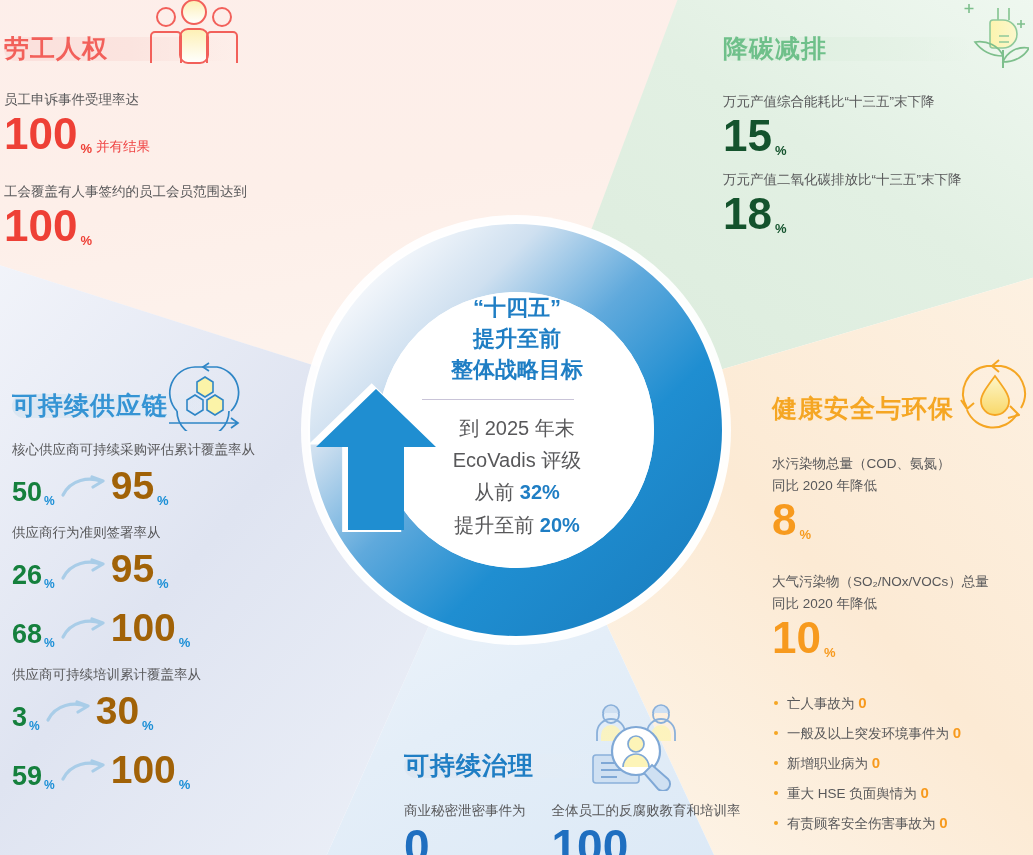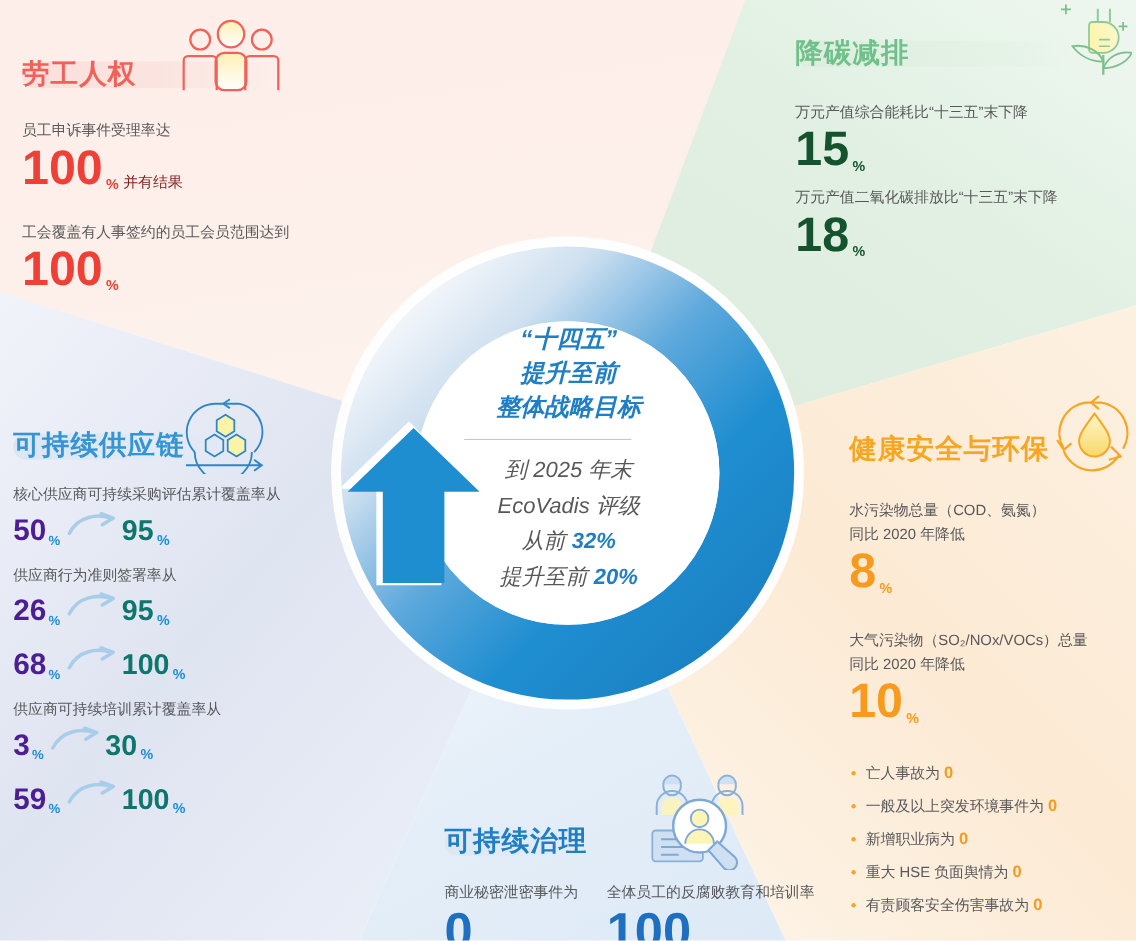--- a/index.html
+++ b/index.html
@@ -22,25 +22,25 @@
   }
   .sec-title {
     position:relative; z-index:1; font-size:25px; font-weight:bold;
     letter-spacing:1px; line-height:40px; white-space:nowrap;
   }
   .sec-icon { position:absolute; z-index:2; }
 
   .kpi-label { font-size:13.5px; color:#58585a; line-height:1.55; margin-bottom:1px; }
   .kpi-num { font-weight:bold; line-height:1; display:inline-block; vertical-align:baseline; }
   .pct { font-size:13px; font-weight:bold; display:inline-block; margin-left:3px; }
-  .suffix { font-size:13.5px; color:#7f1d1d; margin-left:4px; }
+  .suffix { font-size:13.5px; color:#ef4444; margin-left:4px; }
   .kpi-row { display:flex; align-items:flex-end; }
 
   
-  #labor { left:20px; top:28px; width:330px;margin-top:19px; }
+  #labor { left:4px; top:28px; width:330px; }
   #labor .sec-title { color:#f2605a; }
   #labor .sec-title-bar { width:230px; background:linear-gradient(90deg,#fbe0dc,#fbe4df 55%,rgba(251,228,223,0)); }
   #labor .kpi-num, #labor .pct { color:#ee4036; }
   #labor .kpi-num { font-size:44px; }
   #labor .blk1 { margin-top:22px; }
   #labor .blk2 { margin-top:26px; }
 
   
   #carbon { left:723px; top:28px; width:300px; }
   #carbon .sec-title { color:#6fc08a; }
@@ -48,23 +48,23 @@
   #carbon .kpi-num, #carbon .pct { color:#14532d; }
   #carbon .kpi-num { font-size:44px; }
   #carbon .blk1 { margin-top:24px; }
   #carbon .blk2 { margin-top:12px; }
 
   
   #supply { left:12px; top:385px; width:300px; }
   #supply .sec-title { color:#3594d4; }
   #supply .sec-title-bar { width:215px; background:linear-gradient(90deg,#dae6f2,#e0eaf5 55%,rgba(224,234,245,0)); }
   #supply .kpi-label { margin-bottom:3px; }
-  #supply .from { font-size:27px; font-weight:bold; color:#4c1d95; }
+  #supply .from { font-size:27px; font-weight:bold; color:#15803d; }
   #supply .from-pct { font-size:12px; font-weight:bold; color:#1b8fd6; margin-left:2px; }
-  #supply .to { font-size:26px; font-weight:bold; color:#0f766e; }
+  #supply .to { font-size:39px; font-weight:bold; color:#a16207; }
   #supply .to-pct { font-size:13px; font-weight:bold; color:#1b8fd6; margin-left:3px; }
   #supply .prog { display:flex; align-items:flex-end; gap:0; margin-top:2px; }
   .arrowgap { width:56px; height:34px; position:relative; }
   .arrowgap svg { position:absolute; left:4px; bottom:9px; }
   #supply .item { margin-top:15px; }
   #supply .item:first-of-type { margin-top:20px; }
 
   
   #health { left:772px; top:388px; width:262px; }
   #health .sec-title { color:#f5a623; }
@@ -92,21 +92,20 @@
   #gov .kpi-num, #gov .pct { color:#1f6fc0; }
   #gov .kpi-num { font-size:46px; }
   #gov .kpi-label { font-size:13.5px; white-space:nowrap; }
 
   
   #center-core {
     position:absolute; z-index:6; left:422px; top:292px;
     width:190px; height:280px;
     display:flex; flex-direction:column; justify-content:flex-start;
     text-align:center;
-    font-style:italic;
   }
   #center-core .ct-line {
     font-size:22px; font-weight:bold; color:#1f7ec4; line-height:1.42; white-space:nowrap;
   }
   #center-core .divider {
     width:152px; height:1px; background:#c9c4d8; margin:13px 0 12px;
   }
   #center-core .sub-line {
     font-size:20px; color:#58585a; line-height:1.62; white-space:nowrap;
   }

